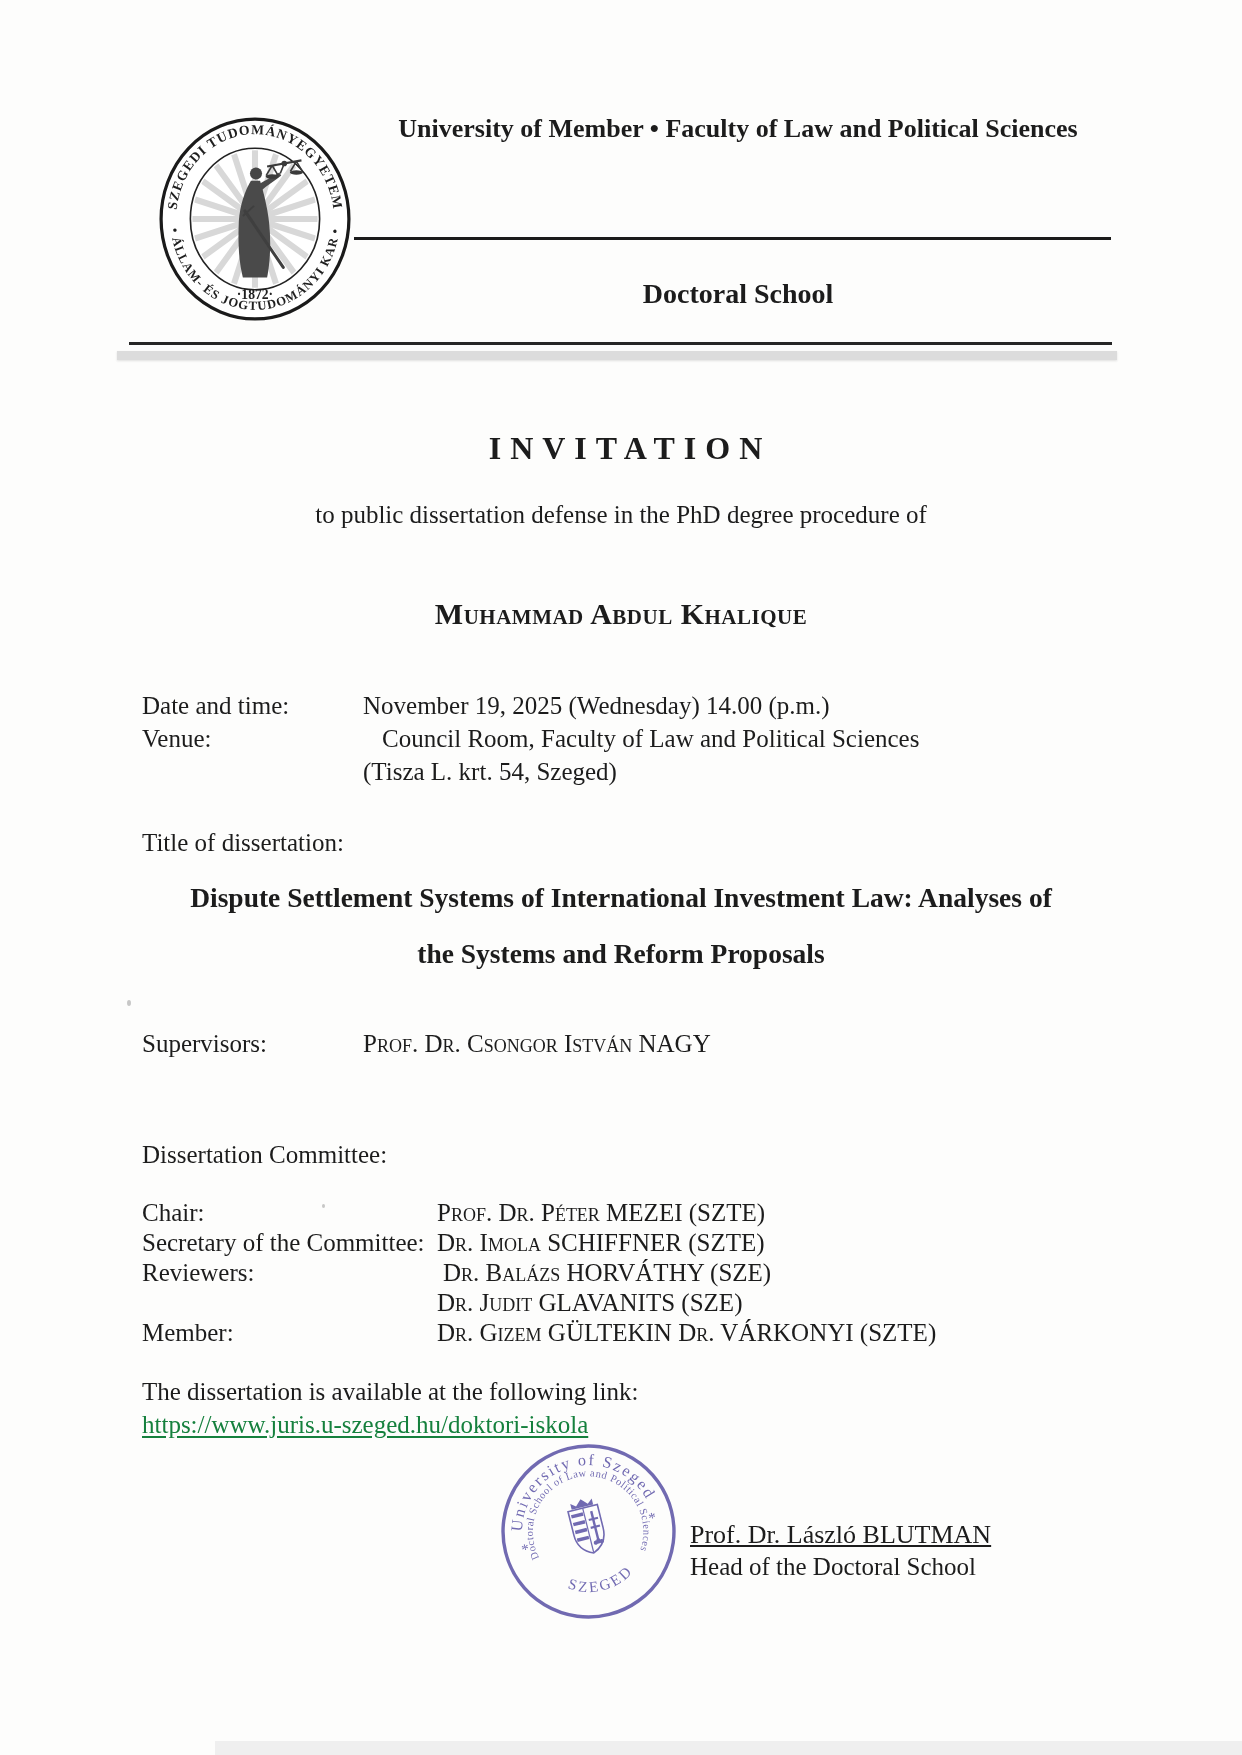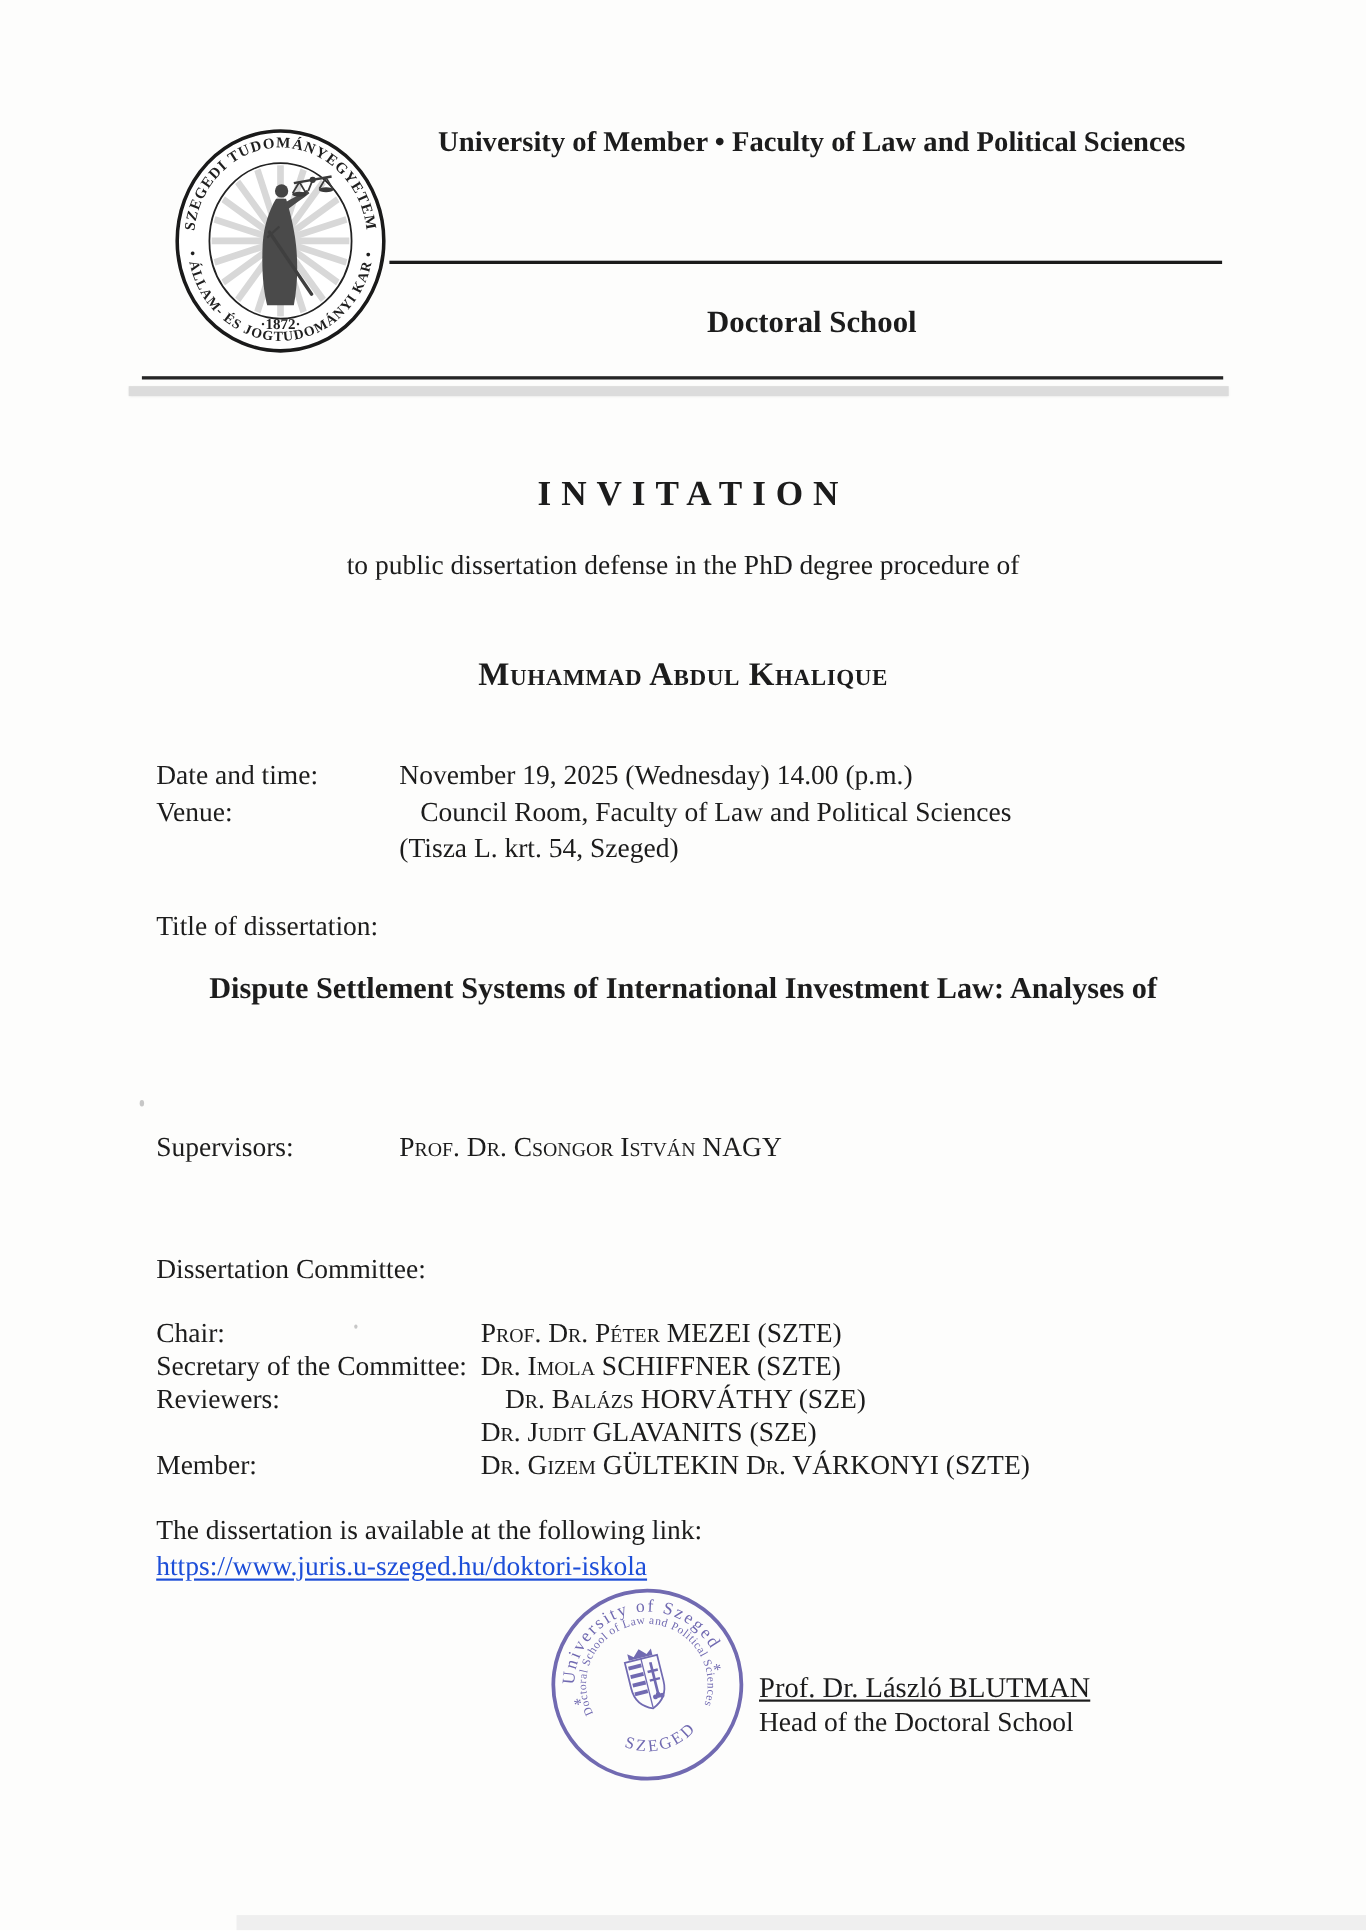--- a/index.html
+++ b/index.html
@@ -15,21 +15,21 @@
   .body-text{font-size:25px;line-height:1.2;}
   .header-title{font-size:26px;line-height:34px;font-weight:bold;}
   .doctoral{font-size:28px;font-weight:bold;}
   .rule{background:#1b1b1b;height:3px;}
   .divider-line{background:#262626;height:3px;}
   .divider-band{background:#c2c2c2;opacity:.55;height:9px;box-shadow:0 1px 2px rgba(150,150,150,.5);}
   .invitation-heading{font-size:32px;font-weight:bold;letter-spacing:9px;padding-left:9px;}
   .lead{font-size:25px;}
   .candidate{font-size:30px;font-weight:bold;letter-spacing:.5px;}
   .title-line{font-size:27.5px;font-weight:bold;}
-  .link{color:#1d4ed8;text-decoration:underline;text-underline-offset:3px;font-size:25px;}
+  .link{color:#15803d;text-decoration:underline;text-underline-offset:3px;font-size:25px;}
   .sig-name{font-size:26px;text-decoration:underline;}
   .sig-role{font-size:25px;}
   .speck{background:#9a9a9a;border-radius:50%;opacity:.55;}
   .bottom-strip{background:#efefef;}
   .stamp-wrap{opacity:.85;}
 </style>
 </head>
 <body>
 
 <div id="page">
@@ -106,36 +106,37 @@
   <div class="abs center lead" style="left:21px;top:501px;width:1200px;">to public dissertation defense in the PhD degree procedure of</div>
 
   <div class="abs body-text" style="left:142px;top:691px;">Date and time:</div>
   <div class="abs body-text" style="left:363px;top:691px;">November 19, 2025 (Wednesday) 14.00 (p.m.)</div>
   <div class="abs body-text" style="left:142px;top:724px;">Venue:</div>
   <div class="abs body-text" style="left:382px;top:724px;">Council Room, Faculty of Law and Political Sciences</div>
   <div class="abs body-text" style="left:363px;top:757px;">(Tisza L. krt. 54, Szeged)</div>
 
   <div class="abs body-text" style="left:142px;top:828px;">Title of dissertation:</div>
   <div class="abs center title-line" style="left:21px;top:882px;width:1200px;">Dispute Settlement Systems of International Investment Law: Analyses of</div>
+  <div class="abs center title-line" style="left:21px;top:938px;width:1200px;">the Systems and Reform Proposals</div>
 
   <div class="abs speck" style="left:127px;top:1000px;width:4px;height:6px;"></div>
 
   <div class="abs body-text" style="left:142px;top:1029px;">Supervisors:</div>
   <div class="abs body-text sc" style="left:363px;top:1029px;">Prof. Dr. Csongor István NAGY</div>
 
   <div class="abs body-text" style="left:142px;top:1140px;">Dissertation Committee:</div>
 
   <div class="abs body-text" style="left:142px;top:1198px;">Chair:</div>
   <div class="abs body-text sc" style="left:437px;top:1198px;">Prof. Dr. Péter MEZEI (SZTE)</div>
 
   <div class="abs body-text" style="left:142px;top:1228px;">Secretary of the Committee:</div>
   <div class="abs body-text sc" style="left:437px;top:1228px;">Dr. Imola SCHIFFNER (SZTE)</div>
 
   <div class="abs body-text" style="left:142px;top:1258px;">Reviewers:</div>
-  <div class="abs body-text sc" style="left:459px;top:1258px;">Dr. Balázs HORVÁTHY (SZE)</div>
+  <div class="abs body-text sc" style="left:443px;top:1258px;">Dr. Balázs HORVÁTHY (SZE)</div>
 
   <div class="abs body-text" style="left:142px;top:1288px;"></div>
   <div class="abs body-text sc" style="left:437px;top:1288px;">Dr. Judit GLAVANITS (SZE)</div>
 
   <div class="abs body-text" style="left:142px;top:1318px;">Member:</div>
   <div class="abs body-text sc" style="left:437px;top:1318px;">Dr. Gizem GÜLTEKIN Dr. VÁRKONYI (SZTE)</div>
 
   <div class="abs speck" style="left:322px;top:1204px;width:3px;height:4px;"></div>
 
   <div class="abs body-text" style="left:142px;top:1377px;">The dissertation is available at the following link:</div>

